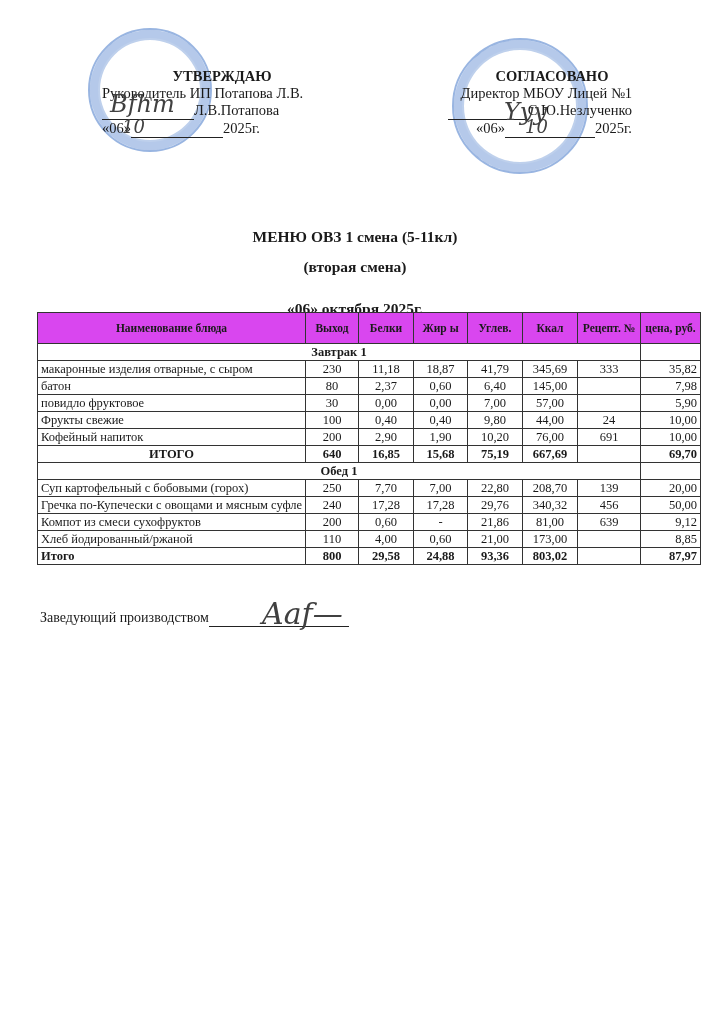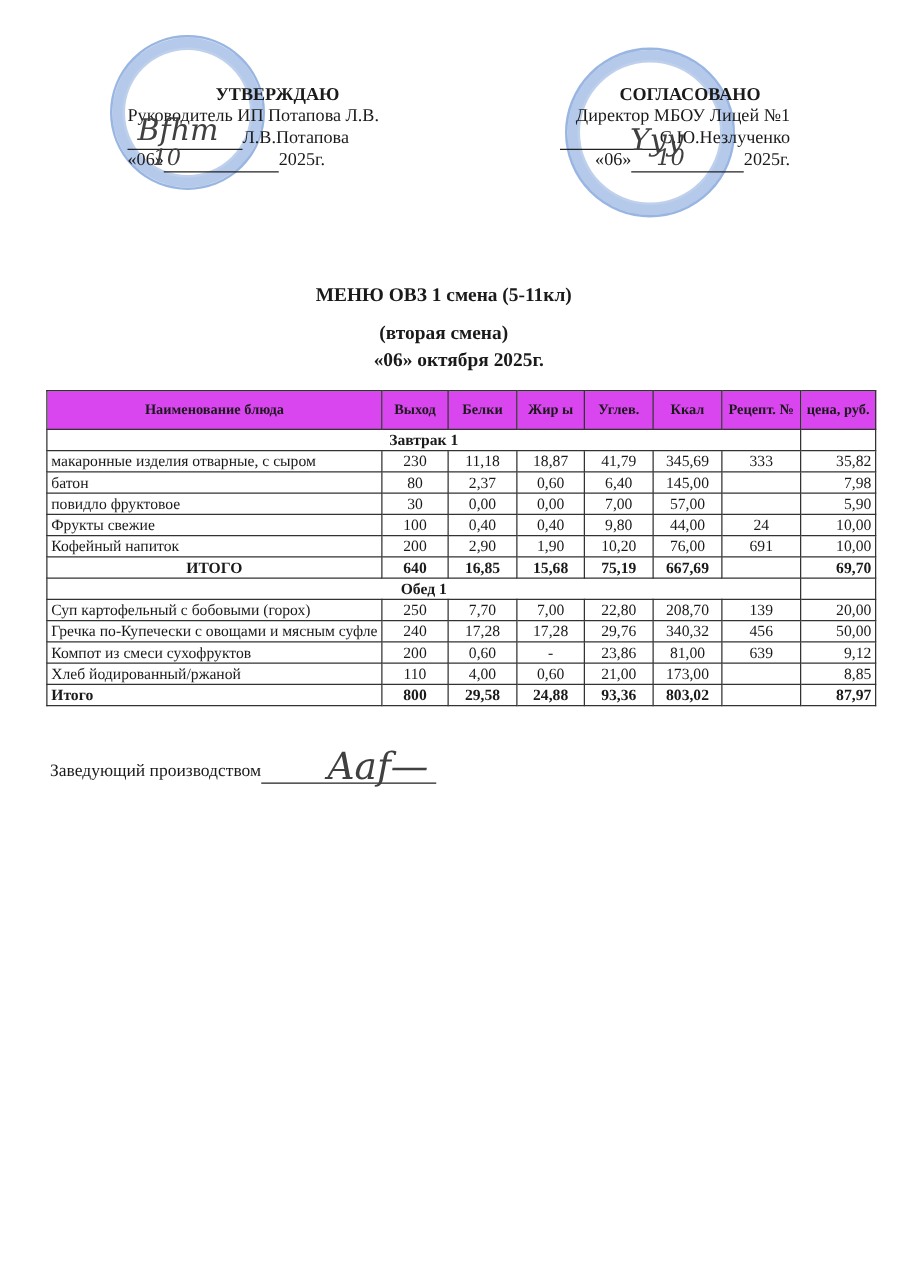--- a/index.html
+++ b/index.html
@@ -44,21 +44,21 @@
   <div class="ttl">СОГЛАСОВАНО</div>
   <div>Директор МБОУ Лицей №1</div>
   <div><span class="uline" style="width:80px;">&nbsp;</span><span>С.Ю.Незлученко</span></div>
   <div><span>«06»</span><span class="uline" style="width:90px;">&nbsp;</span><span>2025г.</span></div>
 </div>
 <div class="sig" style="left:504px; top:98px; font-size:24px;">Yyy</div>
 <div class="sig" style="left:525px; top:116px; font-size:18px;">10</div>
 
 <div class="titles" style="top:228px;">МЕНЮ ОВЗ 1 смена (5-11кл)</div>
 <div class="titles" style="top:258px;">(вторая смена)</div>
-<div class="titles" style="top:280px;padding-left:12px;">«06» октября 2025г.</div>
+<div class="titles" style="top:300px;">«06» октября 2025г.</div>
 
 <table class="menu">
   <colgroup>
     <col style="width:268px">
       <col style="width:53px">
       <col style="width:55px">
       <col style="width:54px">
       <col style="width:55px">
       <col style="width:55px">
       <col style="width:63px">
@@ -163,21 +163,21 @@
     <td class="num">29,76</td>
     <td class="num">340,32</td>
     <td class="num">456</td>
     <td class="price" style="vertical-align:bottom;">50,00</td>
   </tr>
   <tr>
     <td>Компот из смеси сухофруктов</td>
     <td class="num">200</td>
     <td class="num">0,60</td>
     <td class="num">-</td>
-    <td class="num">23,86</td>
+    <td class="num">21,86</td>
     <td class="num">81,00</td>
     <td class="num">639</td>
     <td class="price">9,12</td>
   </tr>
   <tr>
     <td>Хлеб йодированный/ржаной</td>
     <td class="num">110</td>
     <td class="num">4,00</td>
     <td class="num">0,60</td>
     <td class="num">21,00</td>

